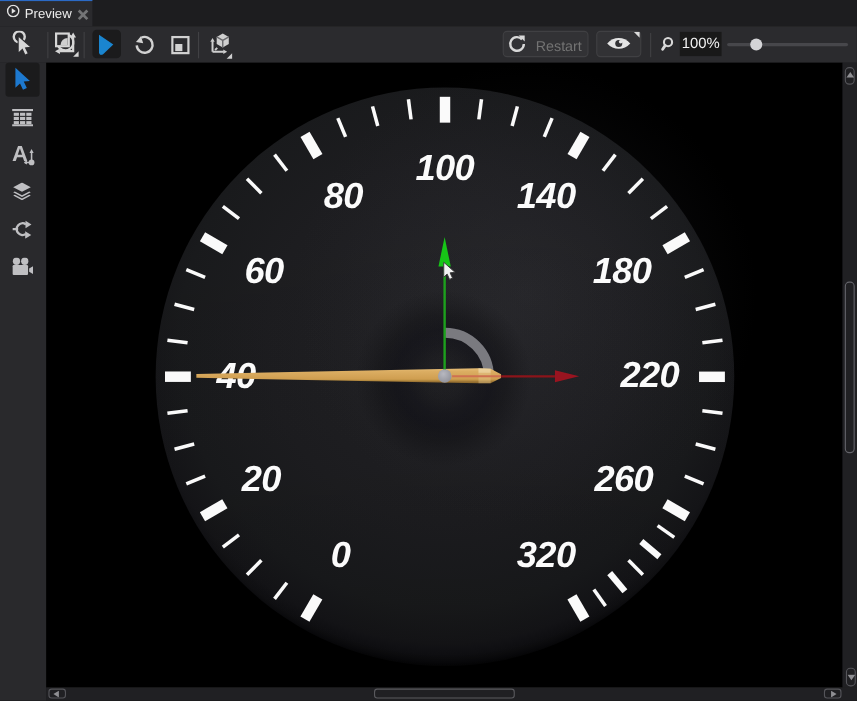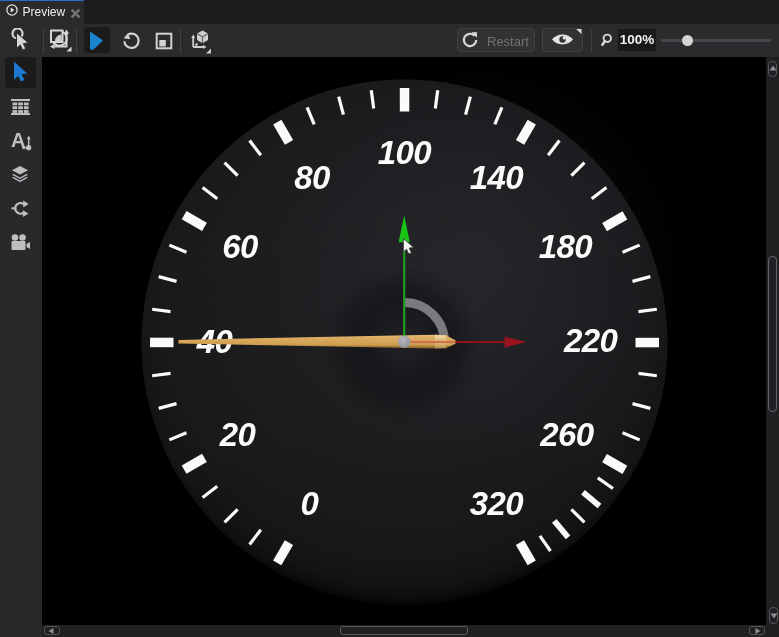--- a/index.html
+++ b/index.html
@@ -83,21 +83,21 @@
   <path d="M1.2 0 L6.5 0 L6.5 5.3 Z" fill="#dadada"></path>
 </svg>
 
 <div class="abs" style="left:591px;top:30px;width:1px;height:22px;background:#414144;"></div>
 
 <svg class="abs" style="left:600px;top:32px" width="16" height="17" viewBox="0 0 16 17">
   <circle cx="7.3" cy="6.3" r="3.7" fill="none" stroke="#d8d8d8" stroke-width="1.9"></circle>
   <path d="M4.8 9.3 L2.4 12.8" stroke="#d8d8d8" stroke-width="2.6" stroke-linecap="round"></path>
 </svg>
 
-<div class="abs" style="left:618px;top:29px;width:38px;height:22px;background:#191919;color:#f2f2f2;font-size:13.5px;text-align:center;line-height:22px;font-weight:bold;">100%</div>
+<div class="abs" style="left:618px;top:29px;width:38px;height:22px;background:#191919;color:#f2f2f2;font-size:13.5px;text-align:center;line-height:22px;">100%</div>
 
 <div class="abs" style="left:661px;top:39px;width:110px;height:3px;background:#47474b;border-radius:2px;"></div>
 <div class="abs" style="left:682px;top:34.5px;width:11px;height:11px;background:#d4d4d7;border-radius:50%;"></div>
 
 <div class="abs" style="left:0;top:57px;width:41.5px;height:580px;background:#29292c;"></div>
 <div class="abs" style="left:4.5px;top:57px;width:31px;height:30.5px;background:#1b1b1c;border-radius:3px;"></div>
 <svg class="abs" style="left:10px;top:60px" width="22" height="24" viewBox="0 0 22 24">
   <path d="M4 1.5 L4 19.8 L8.2 15.9 L10.9 21.6 L14.4 19.9 L11.6 14.2 L17.2 13.6 Z" fill="#1d79cf"></path>
 </svg>
 

